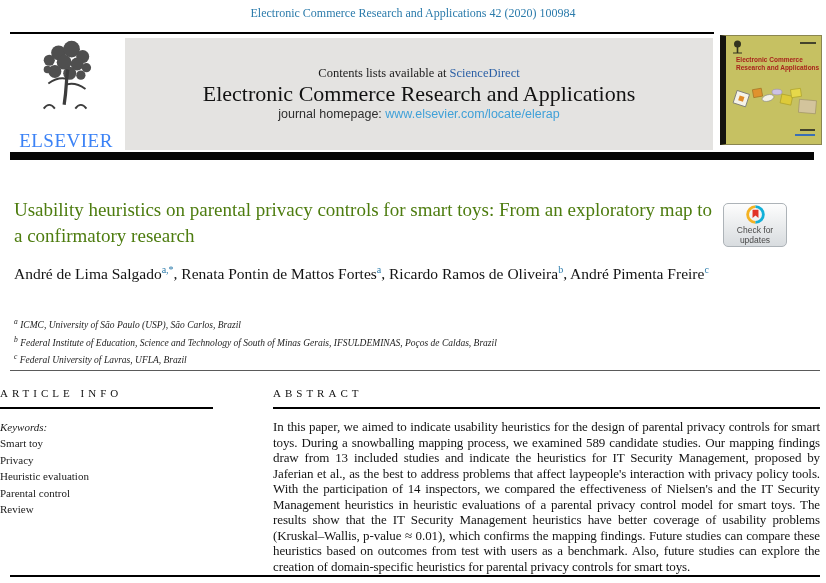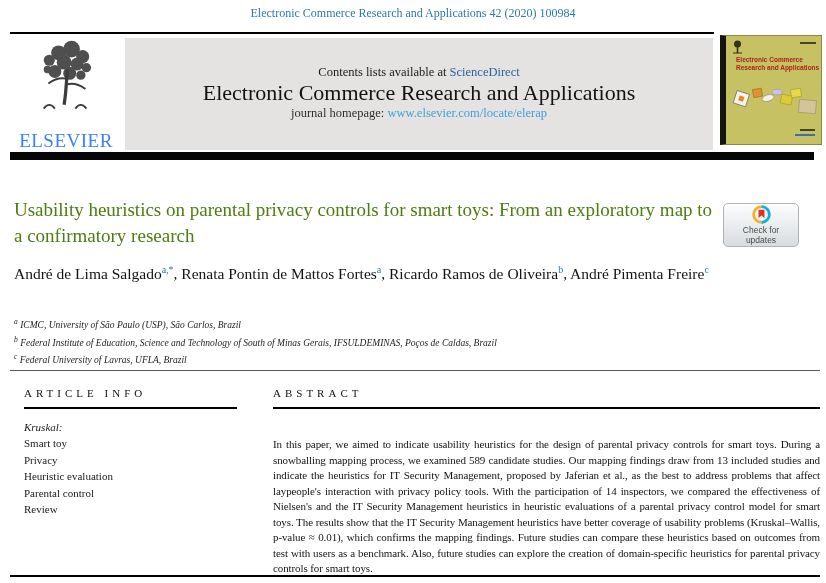--- a/index.html
+++ b/index.html
@@ -22,63 +22,63 @@
                 display:flex; flex-direction:column; align-items:center; justify-content:space-between; }
   .elsevier-wordmark { color:#3b82f6; font-size:19px; letter-spacing:.5px; line-height:1; }
 
   
   .masthead-box { position:absolute; left:125px; top:38px; width:588px; height:112px;
                   background:#e4e3e1; display:flex; flex-direction:column; align-items:center;
                   justify-content:center; padding:9px 0 11px 0; }
   .contents-line { font-size:12.5px; color:#1a1a1a; }
   .sd-link { color:#2a5fa5; text-decoration:none; cursor:pointer; }
   .journal-title { font-size:22px; color:#121212; }
-  .homepage-line { font-family:Liberation Serif, serif; font-size:12.5px; color:#2e2e2e; }
+  .homepage-line { font-family:Liberation Sans, sans-serif; font-size:12.5px; color:#2e2e2e; }
   .hp-link { color:#41a1d8; text-decoration:none; cursor:pointer; }
 
   
   .cover-thumb { position:absolute; left:720px; top:35px; width:102px; height:110px;
                  background:#c6c162; border-left:6px solid #15150f; border-top:1px solid #8a8650;
                  border-right:1px solid #8a8650; border-bottom:1px solid #8a8650; }
   .cover-brand { position:absolute; left:10px; top:20px; width:84px;
                  font-family:"Liberation Sans", sans-serif; font-weight:bold;
                  font-size:6.5px; line-height:1.3; color:#a8241c; }
   .cover-minilogo { position:absolute; left:6px; top:4px; }
   .cover-issn-bar { position:absolute; right:5px; top:6px; width:16px; height:2px; background:#44442c; }
   .cover-shapes { position:absolute; left:2px; top:40px; }
   .cover-foot-bar1 { position:absolute; right:6px; bottom:13px; width:15px; height:2px; background:#44442c; }
   .cover-foot-bar2 { position:absolute; right:6px; bottom:8px; width:20px; height:2px; background:#3a6fb5; }
 
   
   .article-title { position:absolute; left:14px; top:197px; width:702px;
                    font-size:19px; line-height:26px; font-weight:400; color:#4d7c0f; }
-  .update-badge { position:absolute; left:723px; top:203px; width:76px; height:44px;
+  .update-badge { position:absolute; left:723px; top:203px; width:64px; height:44px;
                   border:1px solid #adb3b8; border-radius:5px;
                   background:linear-gradient(#fdfdfd,#d8dcdf);
                   display:flex; flex-direction:column; align-items:center; justify-content:center;
                   cursor:pointer; }
   .badge-text { font-family:"Liberation Sans", sans-serif; font-size:8.5px; line-height:1.15;
                 color:#4a4a4a; text-align:center; width:48px; margin-top:1px; }
 
   .authors { position:absolute; left:14px; top:259px; width:714px;
              font-size:15.5px; line-height:22px; color:#131313; }
   .authors sup { color:#2b7bab; font-size:10px; }
 
   .affils { position:absolute; left:14px; top:315px; width:740px;
             font-style:italic; font-size:9.5px; line-height:13.5px; color:#1c1c1c; }
   .affils sup { font-size:7.5px; color:#222; }
 
   
   .col-heading { font-size:11px; letter-spacing:4px; color:#111; }
   .col-rule { margin-top:8px; height:2px; background:#000; }
-  .info-col { position:absolute; left:24px; top:387px; width:213px; }
+  .info-col { position:absolute; left:0; top:387px; width:213px; }
   .kw-label { margin-top:10px; font-style:italic; font-size:11px; line-height:16.4px; }
   .kw { font-size:11px; line-height:16.4px; }
   .abs-col { position:absolute; left:273px; top:387px; width:547px; }
-  .abs-text { margin-top:28px; font-size:11px; letter-spacing:-0.1px; line-height:15.5px;
+  .abs-text { margin-top:10px; font-size:13px; letter-spacing:-0.1px; line-height:15.5px;
               text-align:justify; color:#141414; }
 </style>
 </head>
 <body>
 
 <div class="page">
 
   <div class="topline">Electronic Commerce Research and Applications 42 (2020) 100984</div>
   <div class="rule-top"></div>
 
@@ -160,21 +160,21 @@
     <div><sup>a</sup> <span>ICMC, University of São Paulo (USP), São Carlos, Brazil</span></div>
     <div><sup>b</sup> <span>Federal Institute of Education, Science and Technology of South of Minas Gerais, IFSULDEMINAS, Poços de Caldas, Brazil</span></div>
     <div><sup>c</sup> <span>Federal University of Lavras, UFLA, Brazil</span></div>
   </div>
 
   <div class="divider-mid"></div>
 
   <div class="info-col">
     <div class="col-heading">ARTICLE INFO</div>
     <div class="col-rule"></div>
-    <div class="kw-label">Kruskal:</div>
+    <div class="kw-label">Keywords:</div>
     <div class="kw">Smart toy</div>
     <div class="kw">Privacy</div>
     <div class="kw">Heuristic evaluation</div>
     <div class="kw">Parental control</div>
     <div class="kw">Review</div>
   </div>
 
   <div class="abs-col">
     <div class="col-heading">ABSTRACT</div>
     <div class="col-rule"></div>

